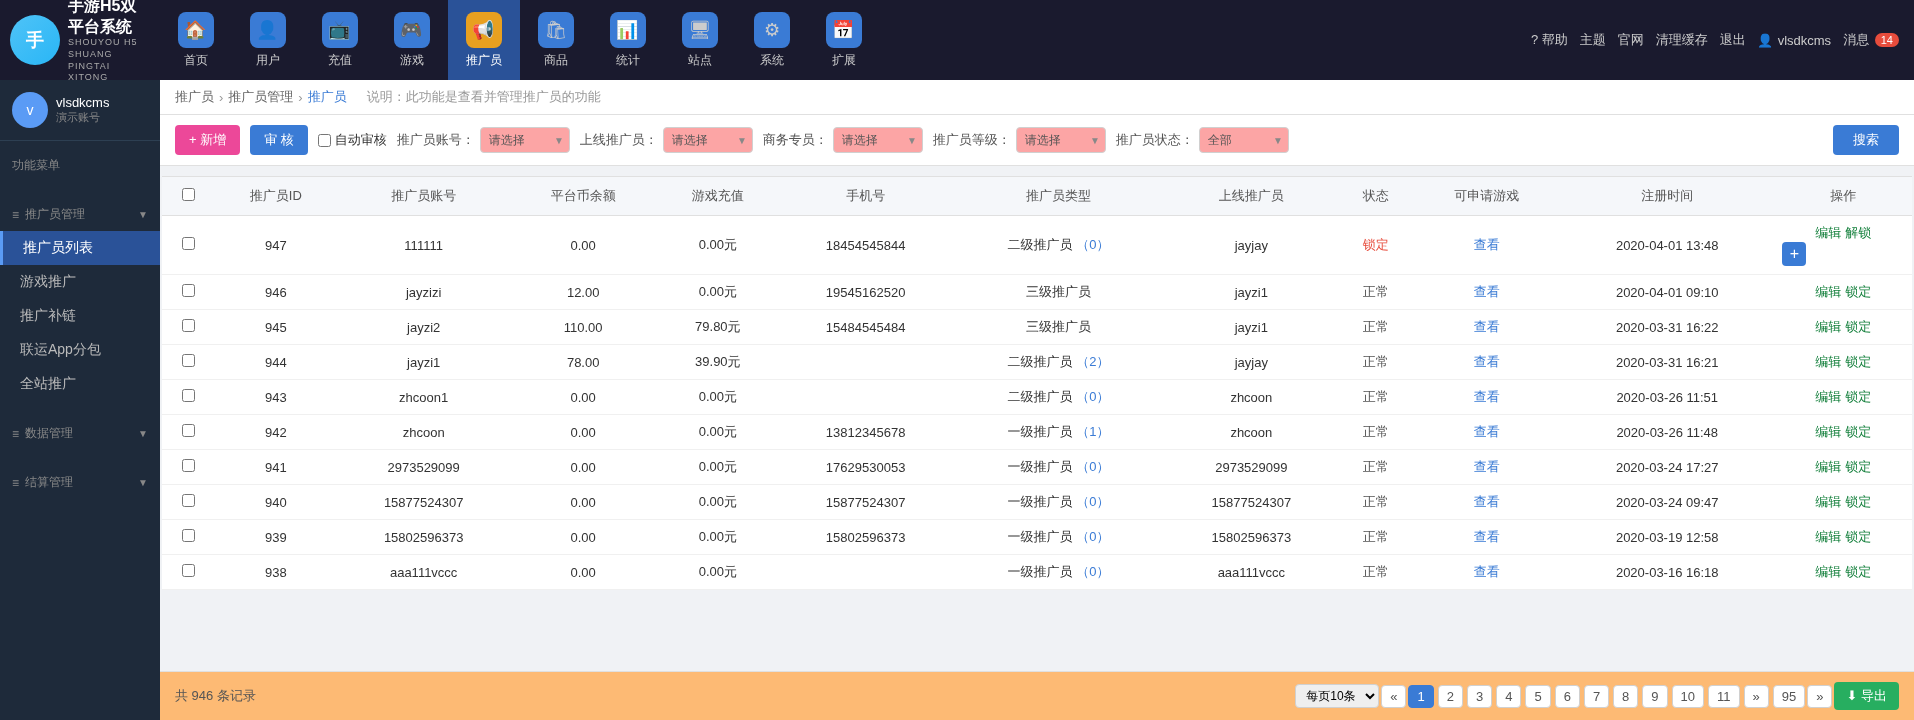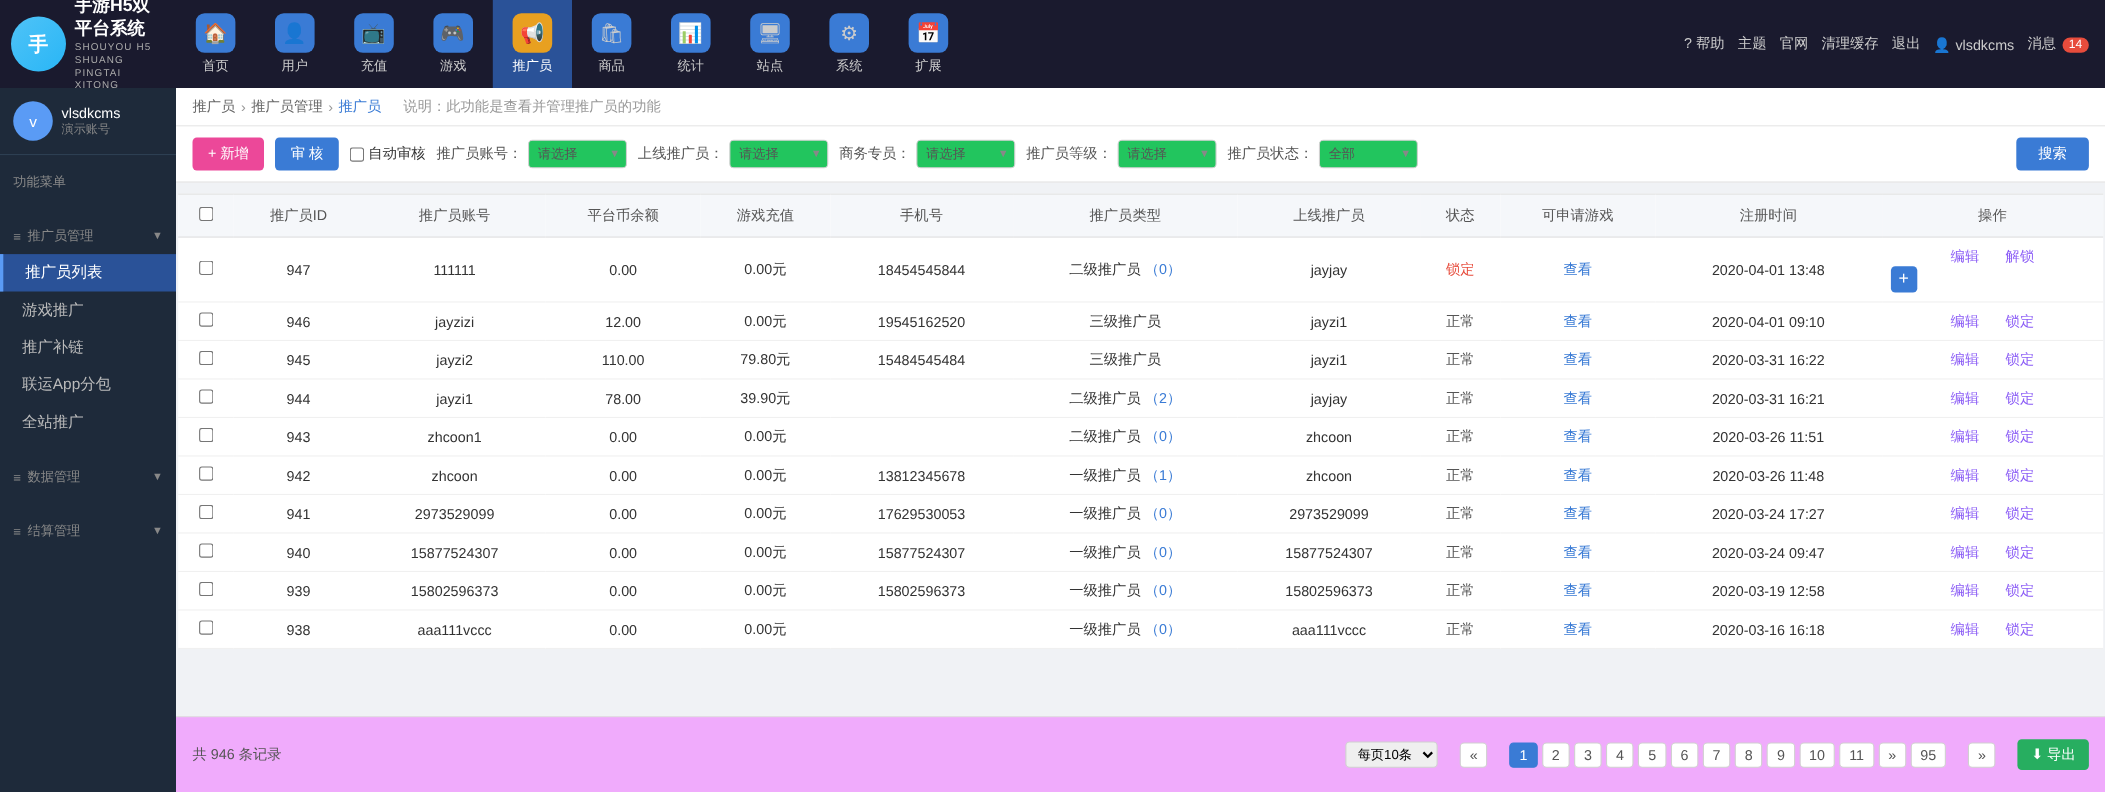--- a/index.html
+++ b/index.html
@@ -42,38 +42,38 @@
     .breadcrumb .sep { color: #999; }
     .breadcrumb .current { color: #3a7bd5; }
     .breadcrumb .desc { color: #999; margin-left: 15px; }
 
     .toolbar { padding: 10px 15px; background: white; border-bottom: 1px solid #e0e0e0; display: flex; align-items: center; gap: 10px; flex-wrap: wrap; }
     .btn-add { background: #ec4899; color: white; border: none; padding: 6px 14px; border-radius: 4px; cursor: pointer; display: flex; align-items: center; gap: 4px; font-size: 13px; }
     .btn-audit { background: #3a7bd5; color: white; border: none; padding: 6px 14px; border-radius: 4px; cursor: pointer; display: flex; align-items: center; gap: 4px; font-size: 13px; }
     .checkbox-label { display: flex; align-items: center; gap: 4px; font-size: 13px; cursor: pointer; }
     .filter-group { display: flex; align-items: center; gap: 5px; font-size: 13px; }
     .filter-label { color: #555; white-space: nowrap; }
-    .filter-select { border: 1px solid #d0d0d0; border-radius: 4px; padding: 5px 8px; font-size: 12px; color: #555; background: #22c55e; cursor: pointer; min-width: 90px; appearance: none; padding-right: 20px; position: relative; }
+    .filter-select { border: 1px solid #d0d0d0; border-radius: 4px; padding: 5px 8px; font-size: 12px; color: #555; background: #fca5a5; cursor: pointer; min-width: 90px; appearance: none; padding-right: 20px; position: relative; }
     .select-wrap { position: relative; display: inline-block; }
     .select-wrap::after { content: '▼'; position: absolute; right: 6px; top: 50%; transform: translateY(-50%); font-size: 10px; color: #888; pointer-events: none; }
     .btn-search { background: #3a7bd5; color: white; border: none; padding: 6px 20px; border-radius: 4px; cursor: pointer; font-size: 13px; margin-left: auto; }
 
     
     .table-container { flex: 1; overflow: auto; padding: 10px 2px; }
     table { width: 100%; border-collapse: collapse; background: white; }
     thead tr { background: #f5f7fa; }
     th { padding: 10px 8px; text-align: center; font-size: 13px; font-weight: normal; color: #555; border-bottom: 1px solid #e0e0e0; border-top: 1px solid #e0e0e0; white-space: nowrap; }
     td { padding: 8px 8px; text-align: center; font-size: 13px; border-bottom: 1px solid #f0f0f0; white-space: nowrap; }
     .link-blue { color: #3a7bd5; cursor: pointer; }
     .status-locked { color: #e74c3c; }
     .status-normal { color: #555; }
-    .op-link { color: #8b5cf6; cursor: pointer; margin: 0 12px; }
+    .op-link { color: #15803d; cursor: pointer; margin: 0 2px; }
 
     
-    .pagination-bar { background: #f0abfc; border-top: 1px solid #e0e0e0; padding: 20px 15px; display: flex; align-items: center; gap: 20px; font-size: 13px; color: #555; }
+    .pagination-bar { background: #fdba74; border-top: 1px solid #e0e0e0; padding: 10px 15px; display: flex; align-items: center; gap: 2px; font-size: 13px; color: #555; }
     .total-text { margin-right: auto; }
     .page-size-select { border: 1px solid #d0d0d0; border-radius: 4px; padding: 3px 6px; font-size: 12px; }
     .page-btn { border: 1px solid #d0d0d0; border-radius: 4px; padding: 3px 8px; background: white; cursor: pointer; font-size: 13px; color: #555; }
     .page-btn.active { background: #3a7bd5; color: white; border-color: #3a7bd5; }
     .export-btn { background: #27ae60; color: white; border: none; padding: 5px 12px; border-radius: 4px; cursor: pointer; font-size: 13px; display: flex; align-items: center; gap: 4px; }
     .add-col-btn { background: #3a7bd5; color: white; border: none; width: 24px; height: 24px; border-radius: 4px; cursor: pointer; font-size: 16px; display: flex; align-items: center; justify-content: center; }
   </style>
 </head>
 <body>
 

